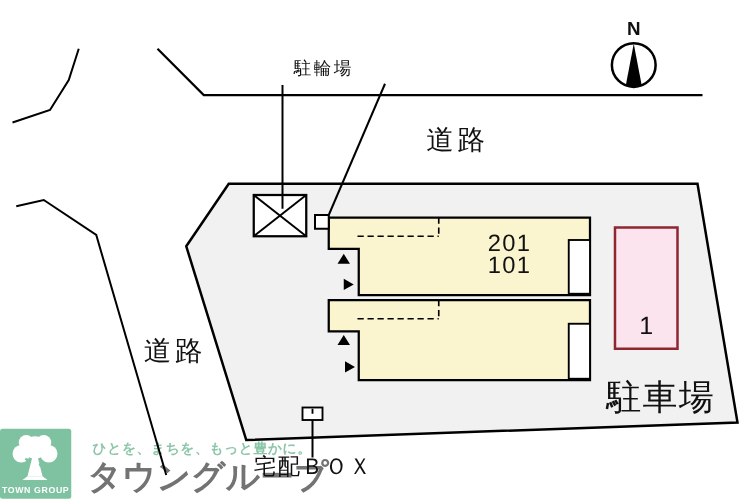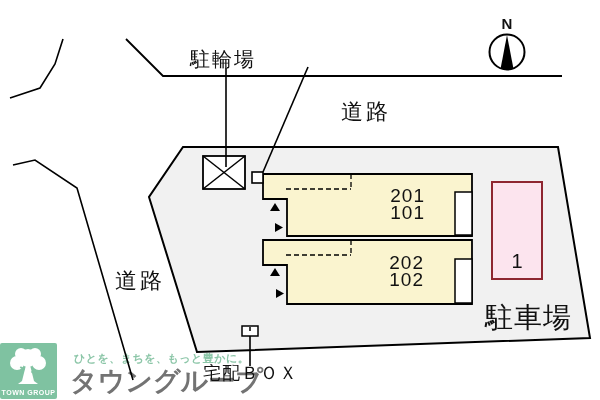--- a/index.html
+++ b/index.html
@@ -5,21 +5,21 @@
   html,body{margin:0;padding:0;background:#ffffff;}
   #stage{
     position:relative;width:600px;height:400px;overflow:hidden;
     background:#ffffff;
     font-family:"Liberation Sans","DejaVu Sans",sans-serif;
     -webkit-font-smoothing:antialiased;
   }
   #plan-svg{position:absolute;left:0;top:0;z-index:2;}
   .lbl{position:absolute;color:#111;white-space:nowrap;z-index:3;}
   .lbl-n{font-size:15px;font-weight:bold;width:20px;text-align:center;}
-  .lbl-top{font-size:20px;letter-spacing:2px;}
+  .lbl-top{font-size:14px;letter-spacing:2px;margin-left:45px;}
   .lbl-road{font-size:22px;letter-spacing:3px;}
   .unit-lbl{width:62px;text-align:right;font-size:19px;line-height:17px;letter-spacing:1px;}
   .lbl-parking-num{font-size:20px;width:22px;text-align:center;}
   .lbl-parking{font-size:28px;letter-spacing:1px;margin-top:16px;}
   .lbl-takuhai{font-size:18px;letter-spacing:1px;z-index:4;}
   
   #logo{position:absolute;left:0;top:343px;width:300px;height:57px;z-index:1;}
   #logo-square{
     position:absolute;left:0;top:0;width:57px;height:56px;
     background:#7fc2a1;border-radius:2px;
@@ -111,21 +111,17 @@
 
   <div class="lbl lbl-n" style="left:497px;top:15px;">N</div>
   <div class="lbl lbl-top" style="left:190px;top:46px;">駐輪場</div>
   <div class="lbl lbl-road" style="left:341px;top:97px;">道路</div>
   <div class="lbl lbl-road" style="left:115px;top:266px;">道路</div>
 
   <div class="lbl unit-lbl" style="left:363px;top:187px;">
     <div>201</div>
     <div>101</div>
   </div>
-  <div class="lbl unit-lbl" style="left:362px;top:254px;">
-    <div>202</div>
-    <div>102</div>
-  </div>
 
   <div class="lbl lbl-parking-num" style="left:506px;top:250px;">1</div>
   <div class="lbl lbl-parking" style="left:485px;top:283px;">駐車場</div>
   <div class="lbl lbl-takuhai" style="left:203px;top:361px;">宅配ＢＯＸ</div>
 </div>
 
 </body></html>

